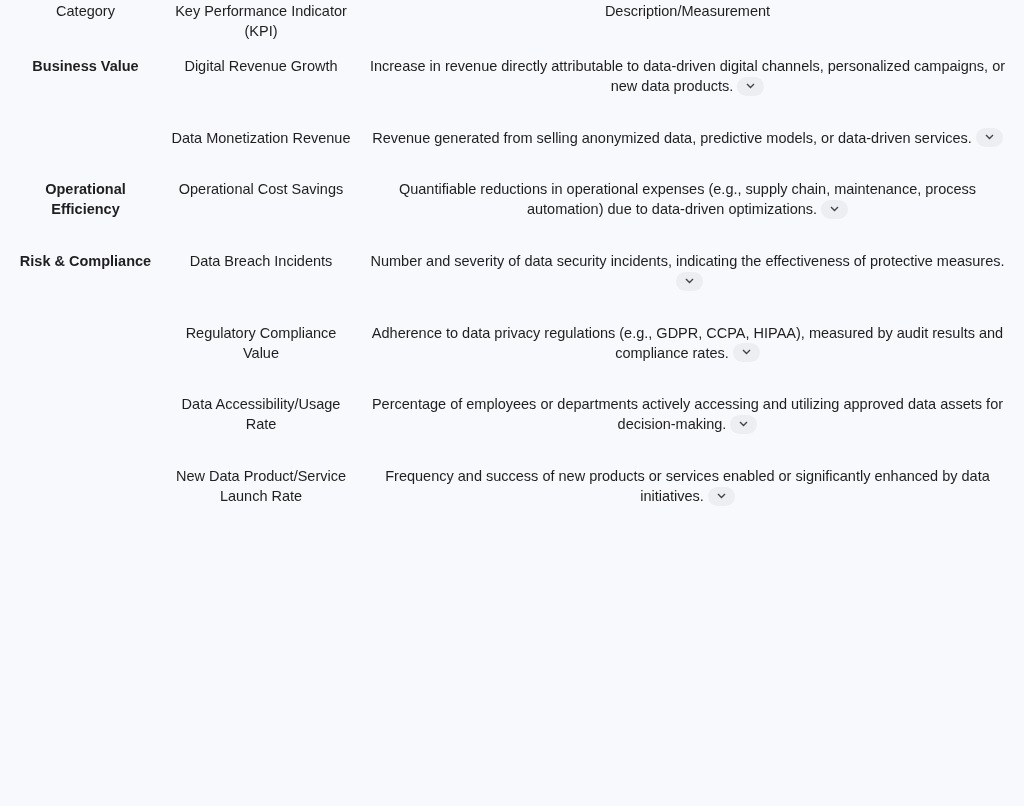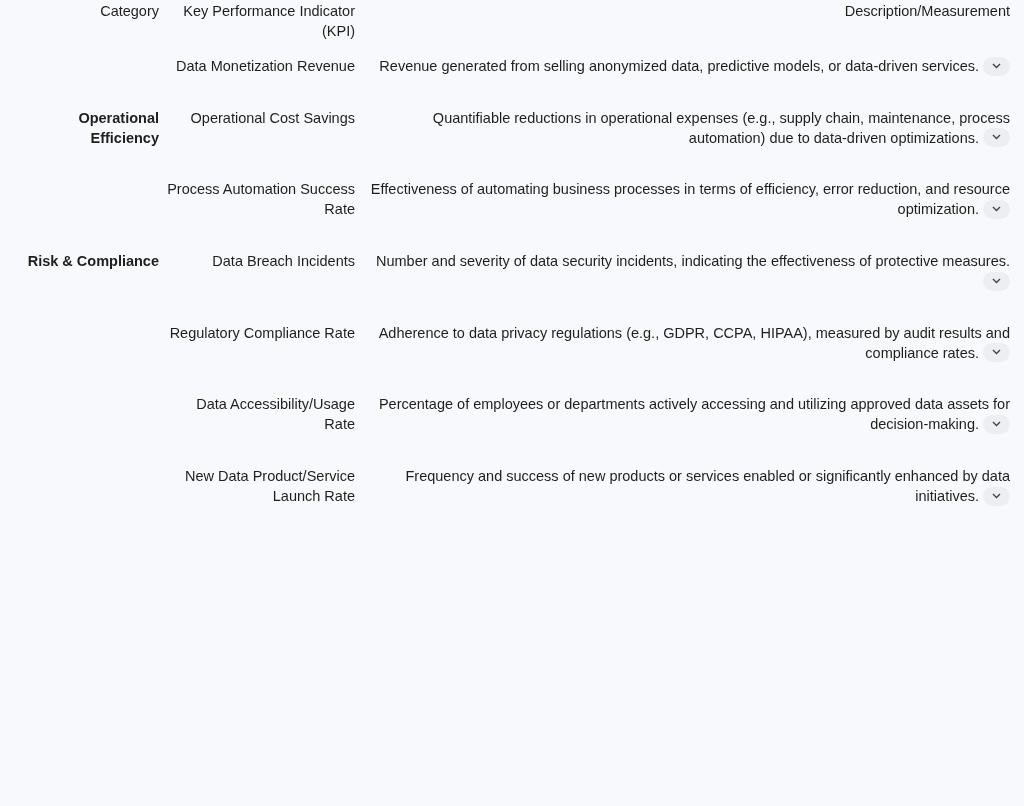--- a/index.html
+++ b/index.html
@@ -5,21 +5,21 @@
   html, body { margin:0; padding:0; }
   body {
     width:1024px; height:806px; overflow:hidden;
     background:#f8f9fc;
     font-family:"Liberation Sans", sans-serif;
     color:#1f1f1f;
     font-size:14.5px;
     line-height:20px;
   }
   table { border-collapse:collapse; position:absolute; left:0; top:0; width:1024px; table-layout:fixed; }
-  td, th { vertical-align:top; text-align:right; font-weight:normal; padding:0; }
+  td, th { vertical-align:top; text-align:center; font-weight:normal; padding:0; }
   col.c1 { width:167px; }
   col.c2 { width:198px; }
   col.c3 { width:659px; }
   .cell-cat { padding-left:12px; padding-right:8px; }
   .cell-kpi { padding-right:10px; }
   .cell-desc { padding-right:14px; }
   th { padding-top:1px; padding-bottom:15px; }
   td { padding-bottom:31px; }
   .cat { font-weight:bold; }
   .chev {
@@ -39,56 +39,56 @@
       <col class="c3">
     </colgroup>
   <thead>
     <tr>
       <th class="cell-cat">Category</th>
       <th class="cell-kpi">Key Performance Indicator (KPI)</th>
       <th class="cell-desc">Description/Measurement</th>
     </tr>
   </thead>
   <tbody id="tbody">
+  <tr>
+    <td class="cell-cat cat">Business Value</td>
+    <td class="cell-kpi">Digital Revenue Growth</td>
+    <td class="cell-desc"><span>Increase in revenue directly attributable to data-driven digital channels, personalized campaigns, or new data products.</span><span class="chev"><svg width="9" height="6" viewBox="0 0 9 6">
+              <path d="M1 1 L4.5 4.5 L8 1" fill="none" stroke="#444" stroke-width="1.4"></path>
+            </svg></span></td>
+  </tr>
 
   <tr>
     <td class="cell-cat cat"></td>
     <td class="cell-kpi">Data Monetization Revenue</td>
     <td class="cell-desc"><span>Revenue generated from selling anonymized data, predictive models, or data-driven services.</span><span class="chev"><svg width="9" height="6" viewBox="0 0 9 6">
               <path d="M1 1 L4.5 4.5 L8 1" fill="none" stroke="#444" stroke-width="1.4"></path>
             </svg></span></td>
   </tr>
 
   <tr>
     <td class="cell-cat cat">Operational Efficiency</td>
     <td class="cell-kpi">Operational Cost Savings</td>
     <td class="cell-desc"><span>Quantifiable reductions in operational expenses (e.g., supply chain, maintenance, process automation) due to data-driven optimizations.</span><span class="chev"><svg width="9" height="6" viewBox="0 0 9 6">
               <path d="M1 1 L4.5 4.5 L8 1" fill="none" stroke="#444" stroke-width="1.4"></path>
             </svg></span></td>
   </tr>
 
-  <tr>
-    <td class="cell-cat cat"></td>
-    <td class="cell-kpi">Process Automation Success Rate</td>
-    <td class="cell-desc"><span>Effectiveness of automating business processes in terms of efficiency, error reduction, and resource optimization.</span><span class="chev"><svg width="9" height="6" viewBox="0 0 9 6">
-              <path d="M1 1 L4.5 4.5 L8 1" fill="none" stroke="#444" stroke-width="1.4"></path>
-            </svg></span></td>
-  </tr>
 
   <tr>
     <td class="cell-cat cat">Risk &amp; Compliance</td>
     <td class="cell-kpi">Data Breach Incidents</td>
     <td class="cell-desc"><span>Number and severity of data security incidents, indicating the effectiveness of protective measures.</span><span class="chev"><svg width="9" height="6" viewBox="0 0 9 6">
               <path d="M1 1 L4.5 4.5 L8 1" fill="none" stroke="#444" stroke-width="1.4"></path>
             </svg></span></td>
   </tr>
 
   <tr>
     <td class="cell-cat cat"></td>
-    <td class="cell-kpi">Regulatory Compliance Rate</td>
+    <td class="cell-kpi">Regulatory Compliance Value</td>
     <td class="cell-desc"><span>Adherence to data privacy regulations (e.g., GDPR, CCPA, HIPAA), measured by audit results and compliance rates.</span><span class="chev"><svg width="9" height="6" viewBox="0 0 9 6">
               <path d="M1 1 L4.5 4.5 L8 1" fill="none" stroke="#444" stroke-width="1.4"></path>
             </svg></span></td>
   </tr>
 
 
   <tr>
     <td class="cell-cat cat"></td>
     <td class="cell-kpi">Data Accessibility/Usage Rate</td>
     <td class="cell-desc"><span>Percentage of employees or departments actively accessing and utilizing approved data assets for decision-making.</span><span class="chev"><svg width="9" height="6" viewBox="0 0 9 6">

